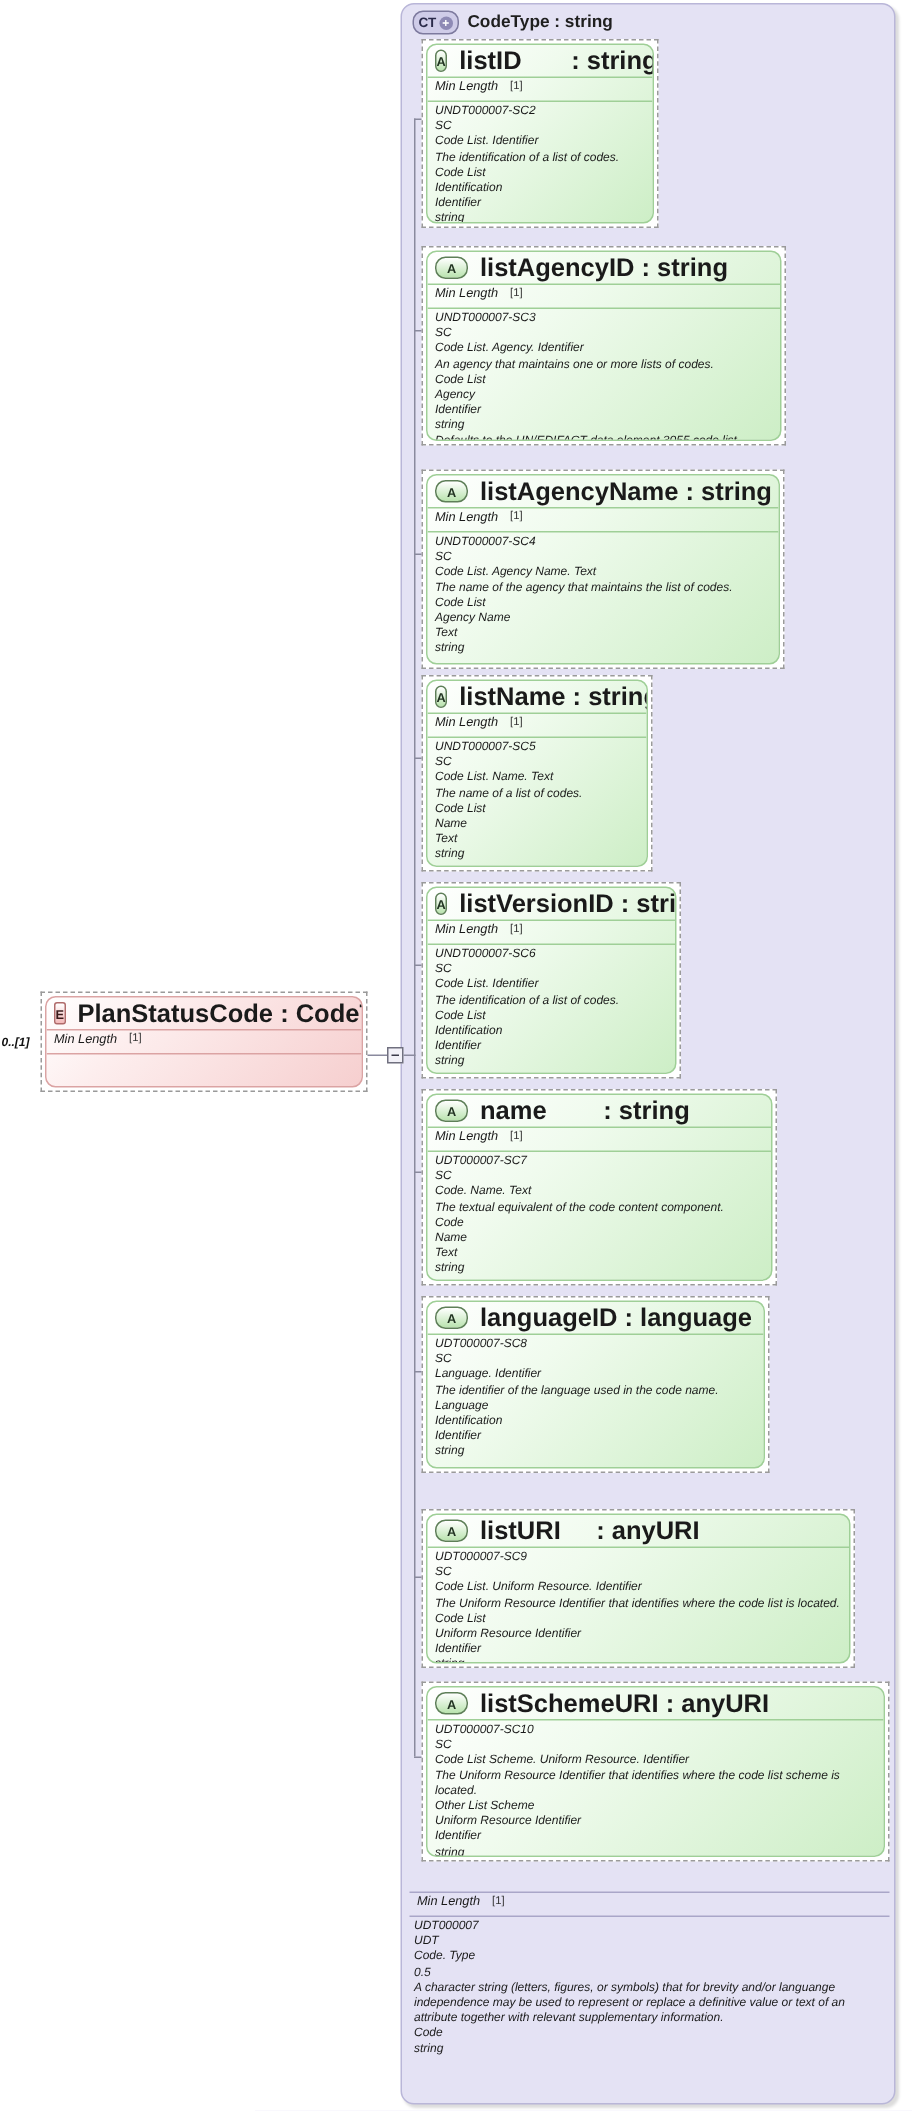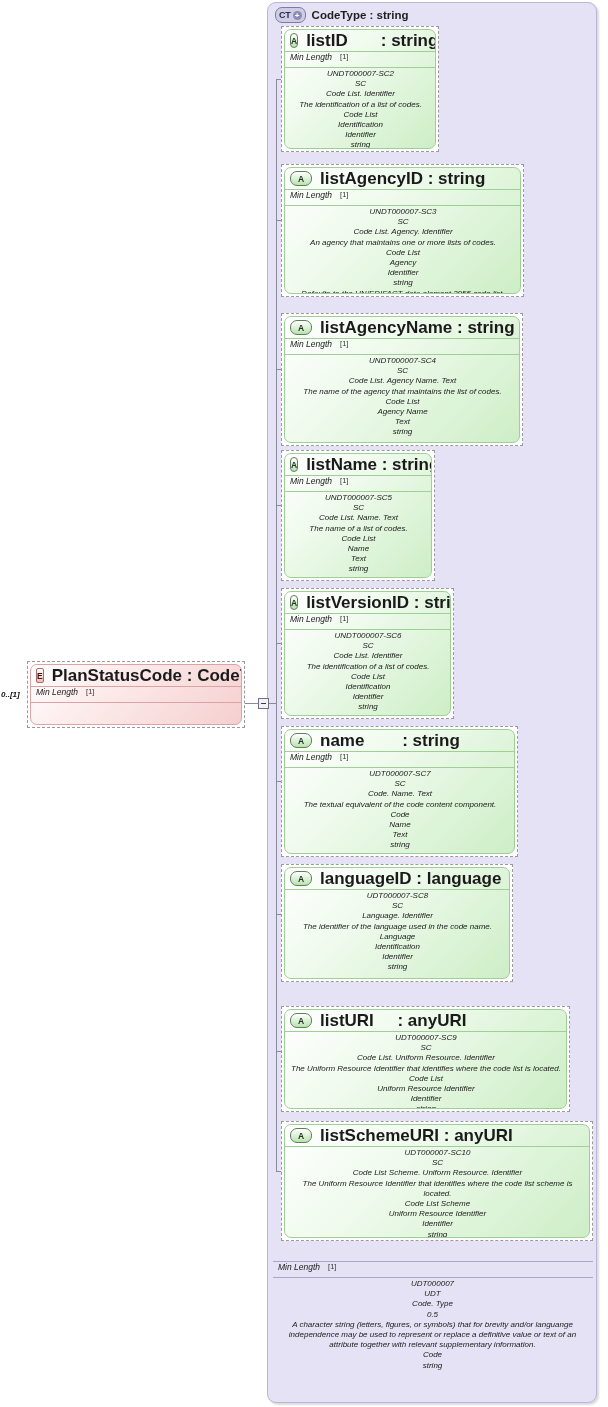--- a/index.html
+++ b/index.html
@@ -134,21 +134,20 @@
     font-size: 7.5px;
     margin-left: 8px;
     color: #333;
   }
   .doc {
     padding: 1px 4px 2px 5px;
     font-size: 8px;
     font-style: italic;
     color: #1a1a1a;
     line-height: 10.2px;
-    text-align: center;
   }
   .doc div { white-space: normal; }
 
   
   #plan-box {
     position: absolute;
     left: 27px;
     top: 661px;
     width: 218px;
     height: 67px;
@@ -469,21 +468,21 @@
         <div class="attr-head">
           <span class="a-badge">A</span>
           <span class="attr-name">listSchemeURI : anyURI</span>
         </div>
         <div style="border-top: 1px solid rgb(159, 207, 151); height: 0px;"></div>
         <div class="doc">
           <div>UDT000007-SC10</div>
           <div>SC</div>
           <div>Code List Scheme. Uniform Resource. Identifier</div>
           <div>The Uniform Resource Identifier that identifies where the code list scheme is located.</div>
-          <div>Code List Scheme</div>
+          <div>Other List Scheme</div>
           <div>Uniform Resource Identifier</div>
           <div>Identifier</div>
           <div>string</div>
         </div>
       </div>
     </div>
     <div class="line hline" style="left: 276px; top: 1171px; width: 5px;"></div>
     <div class="line vline" style="left: 276px; top: 79px; height: 1092px;"></div>
   </div>
 

